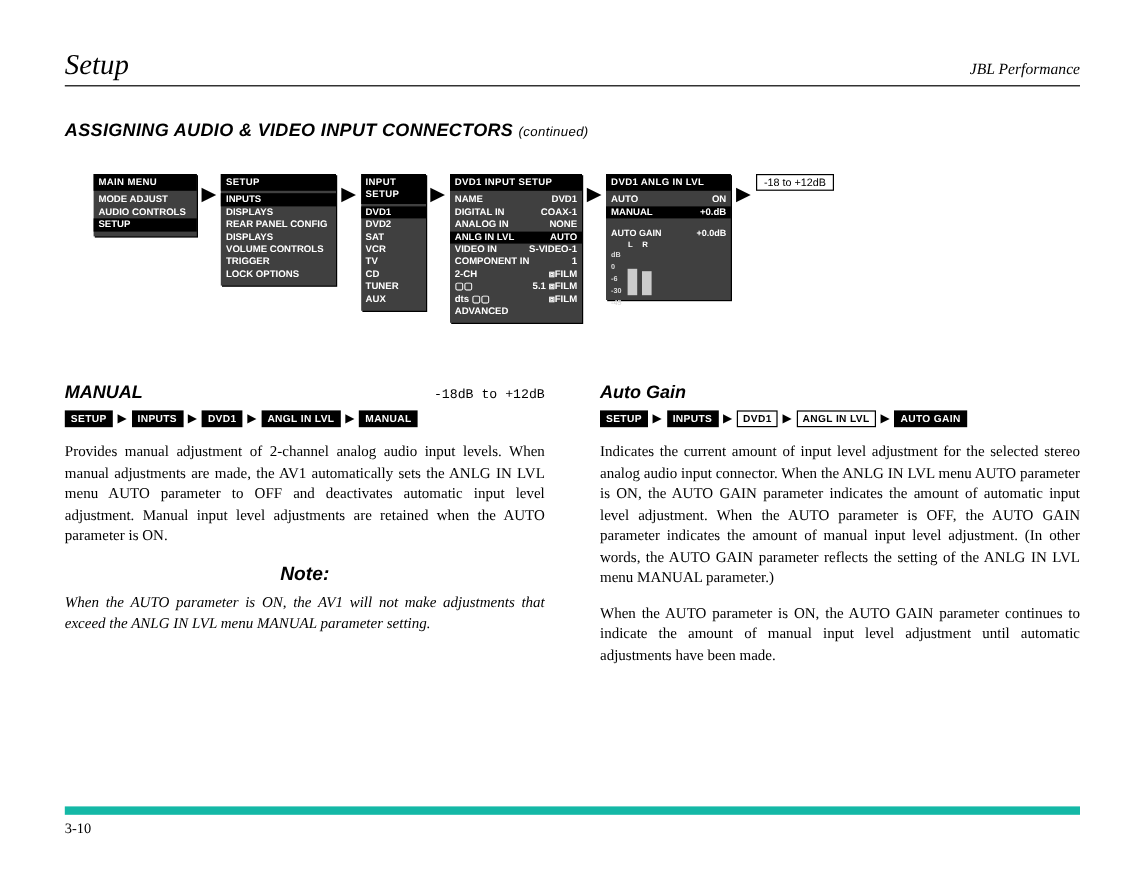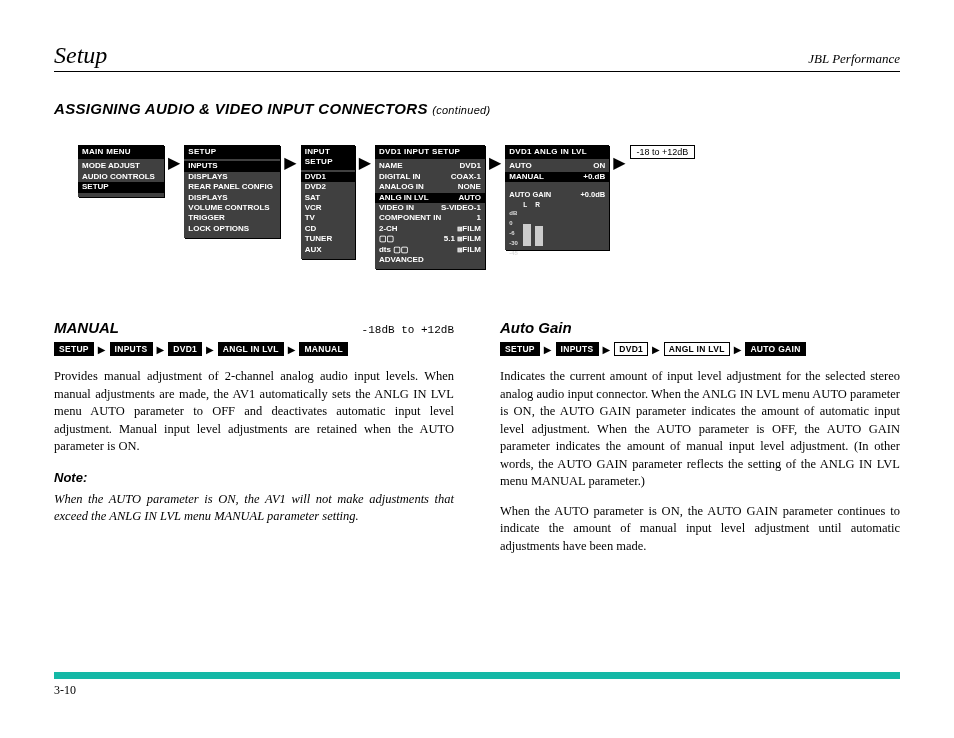--- a/index.html
+++ b/index.html
@@ -190,23 +190,24 @@
   }
   .body-text {
     font-size: 12.5px;
     line-height: 1.4;
     text-align: justify;
   }
   .note-head {
     font-family: Arial, Helvetica, sans-serif;
     font-weight: bold;
     font-style: italic;
-    font-size: 13px;
+    font-size: 16px;
     margin-top: 14px;
     margin-bottom: 6px;
+    text-align: center;
   }
   .note-body {
     font-style: italic;
     font-size: 12.5px;
     line-height: 1.4;
     text-align: justify;
   }
   .footer {
     position: absolute;
     bottom: 40px;

